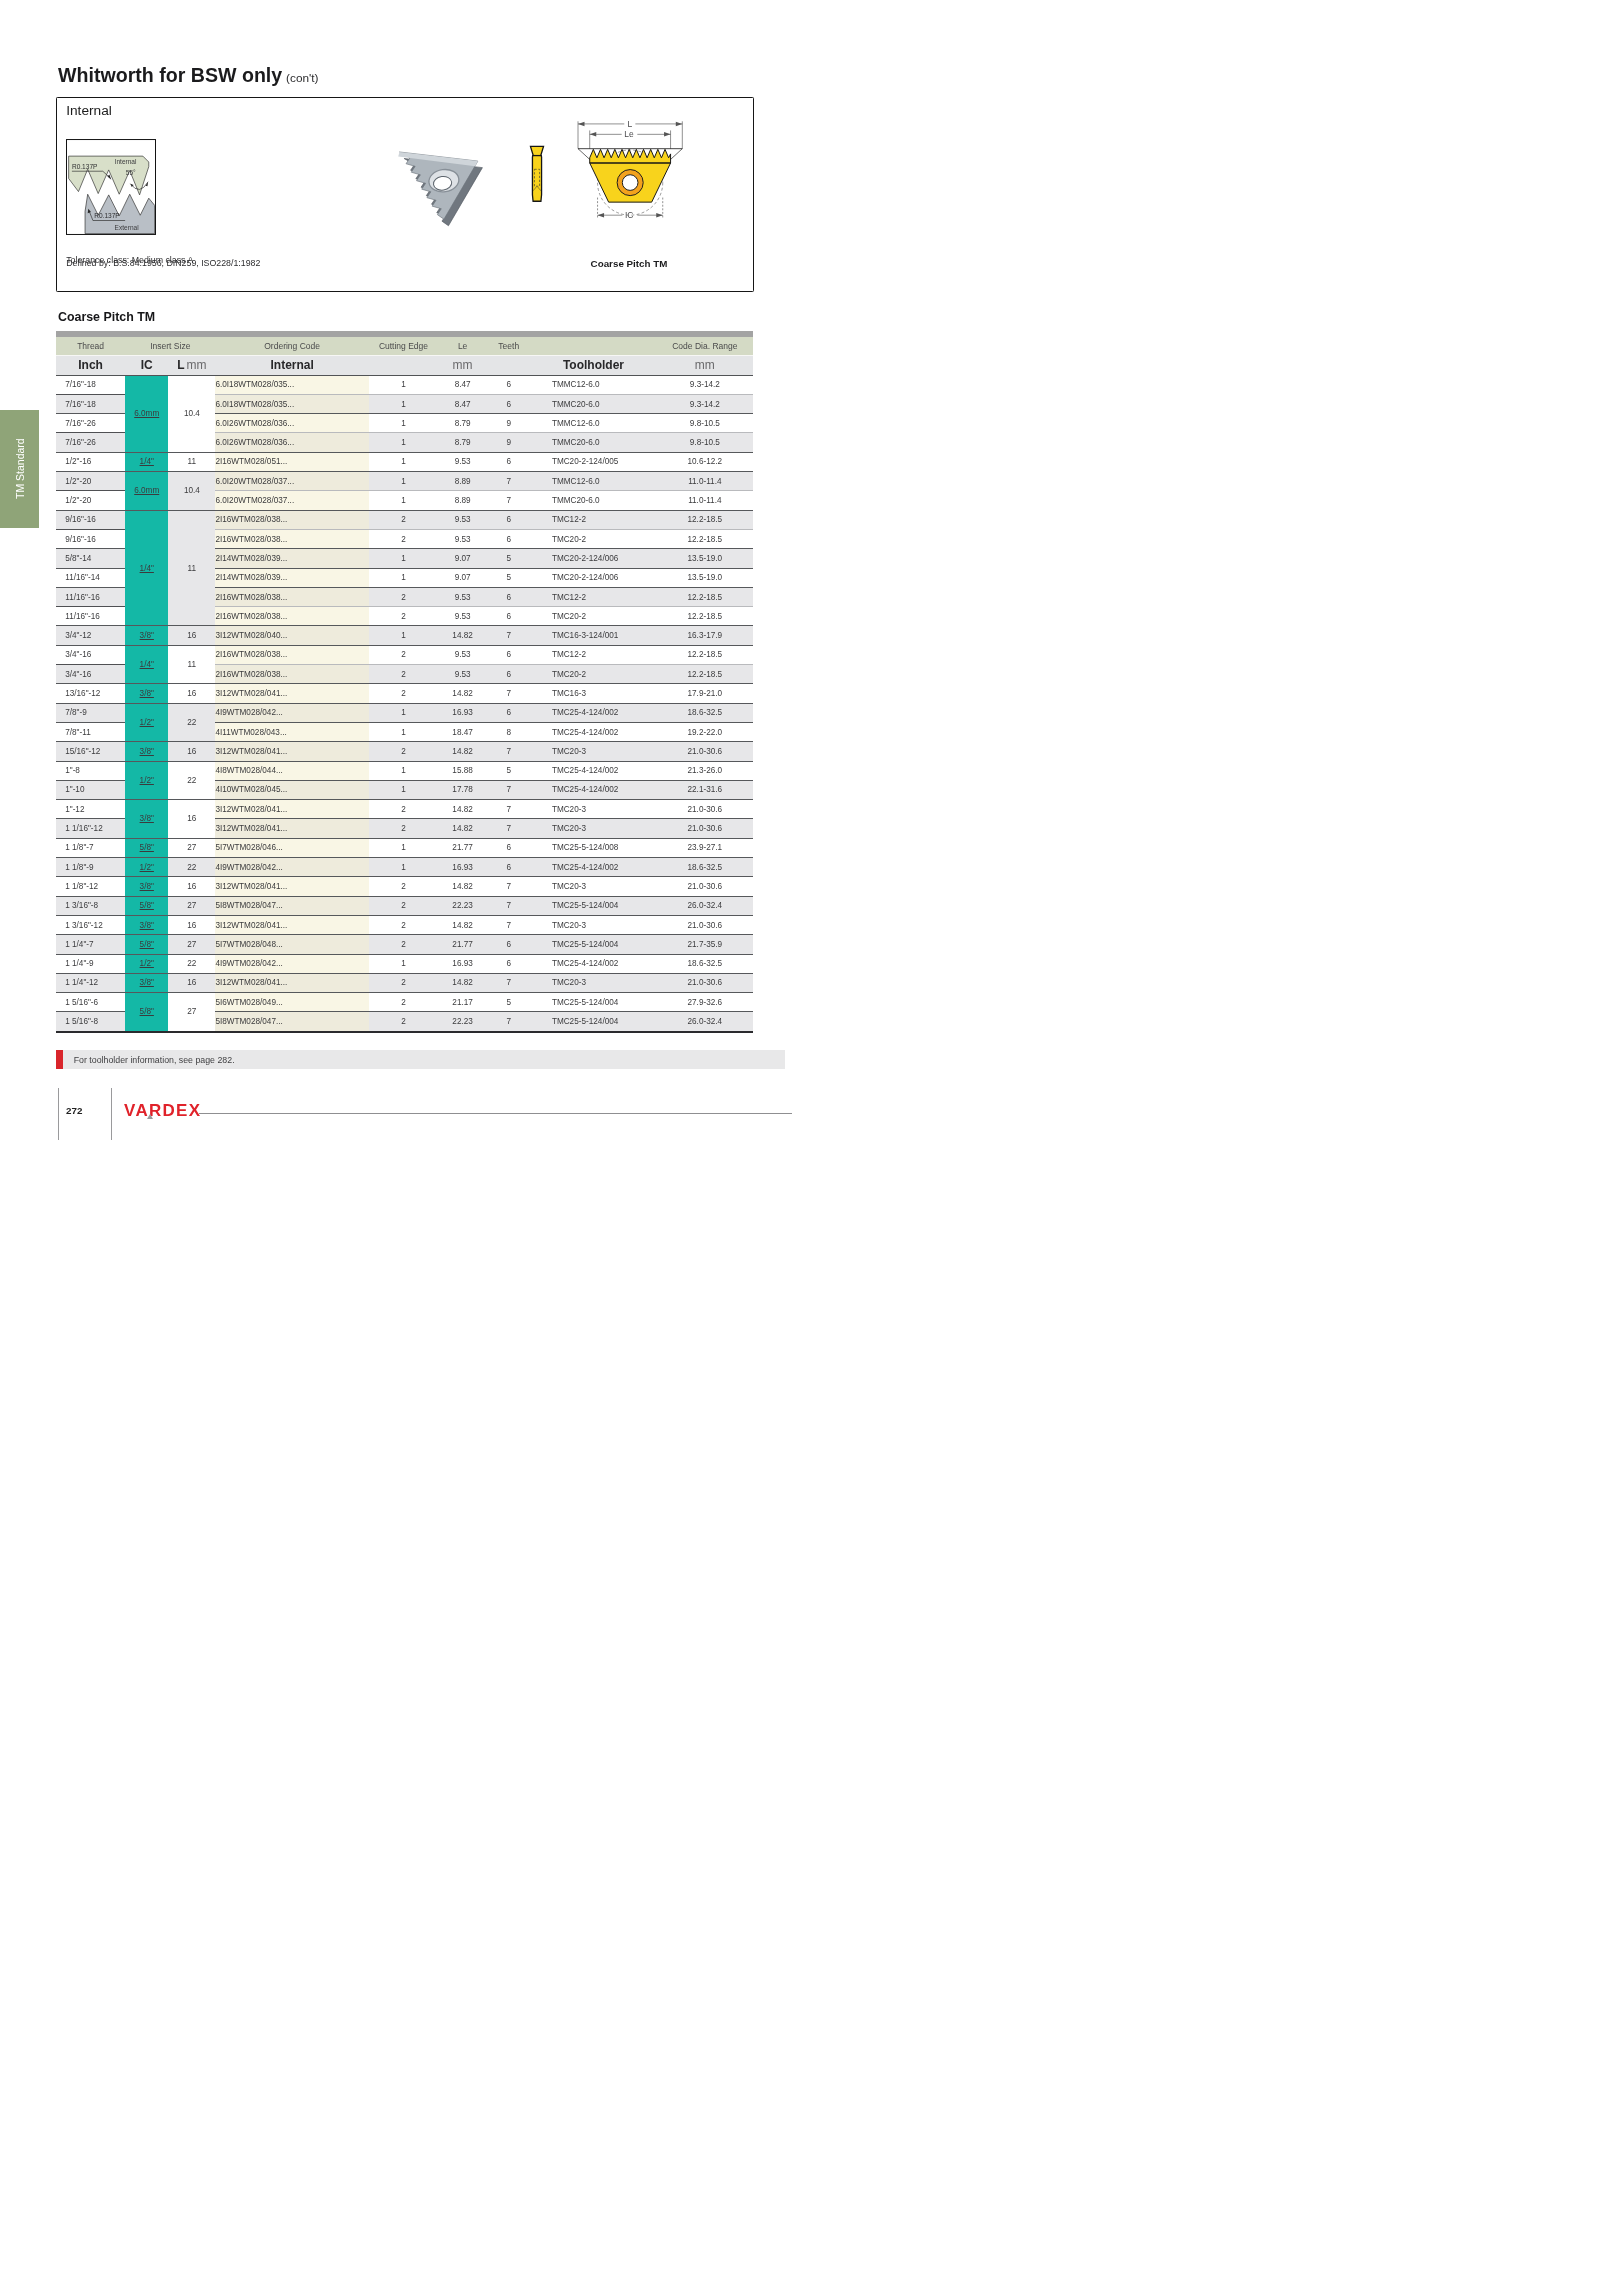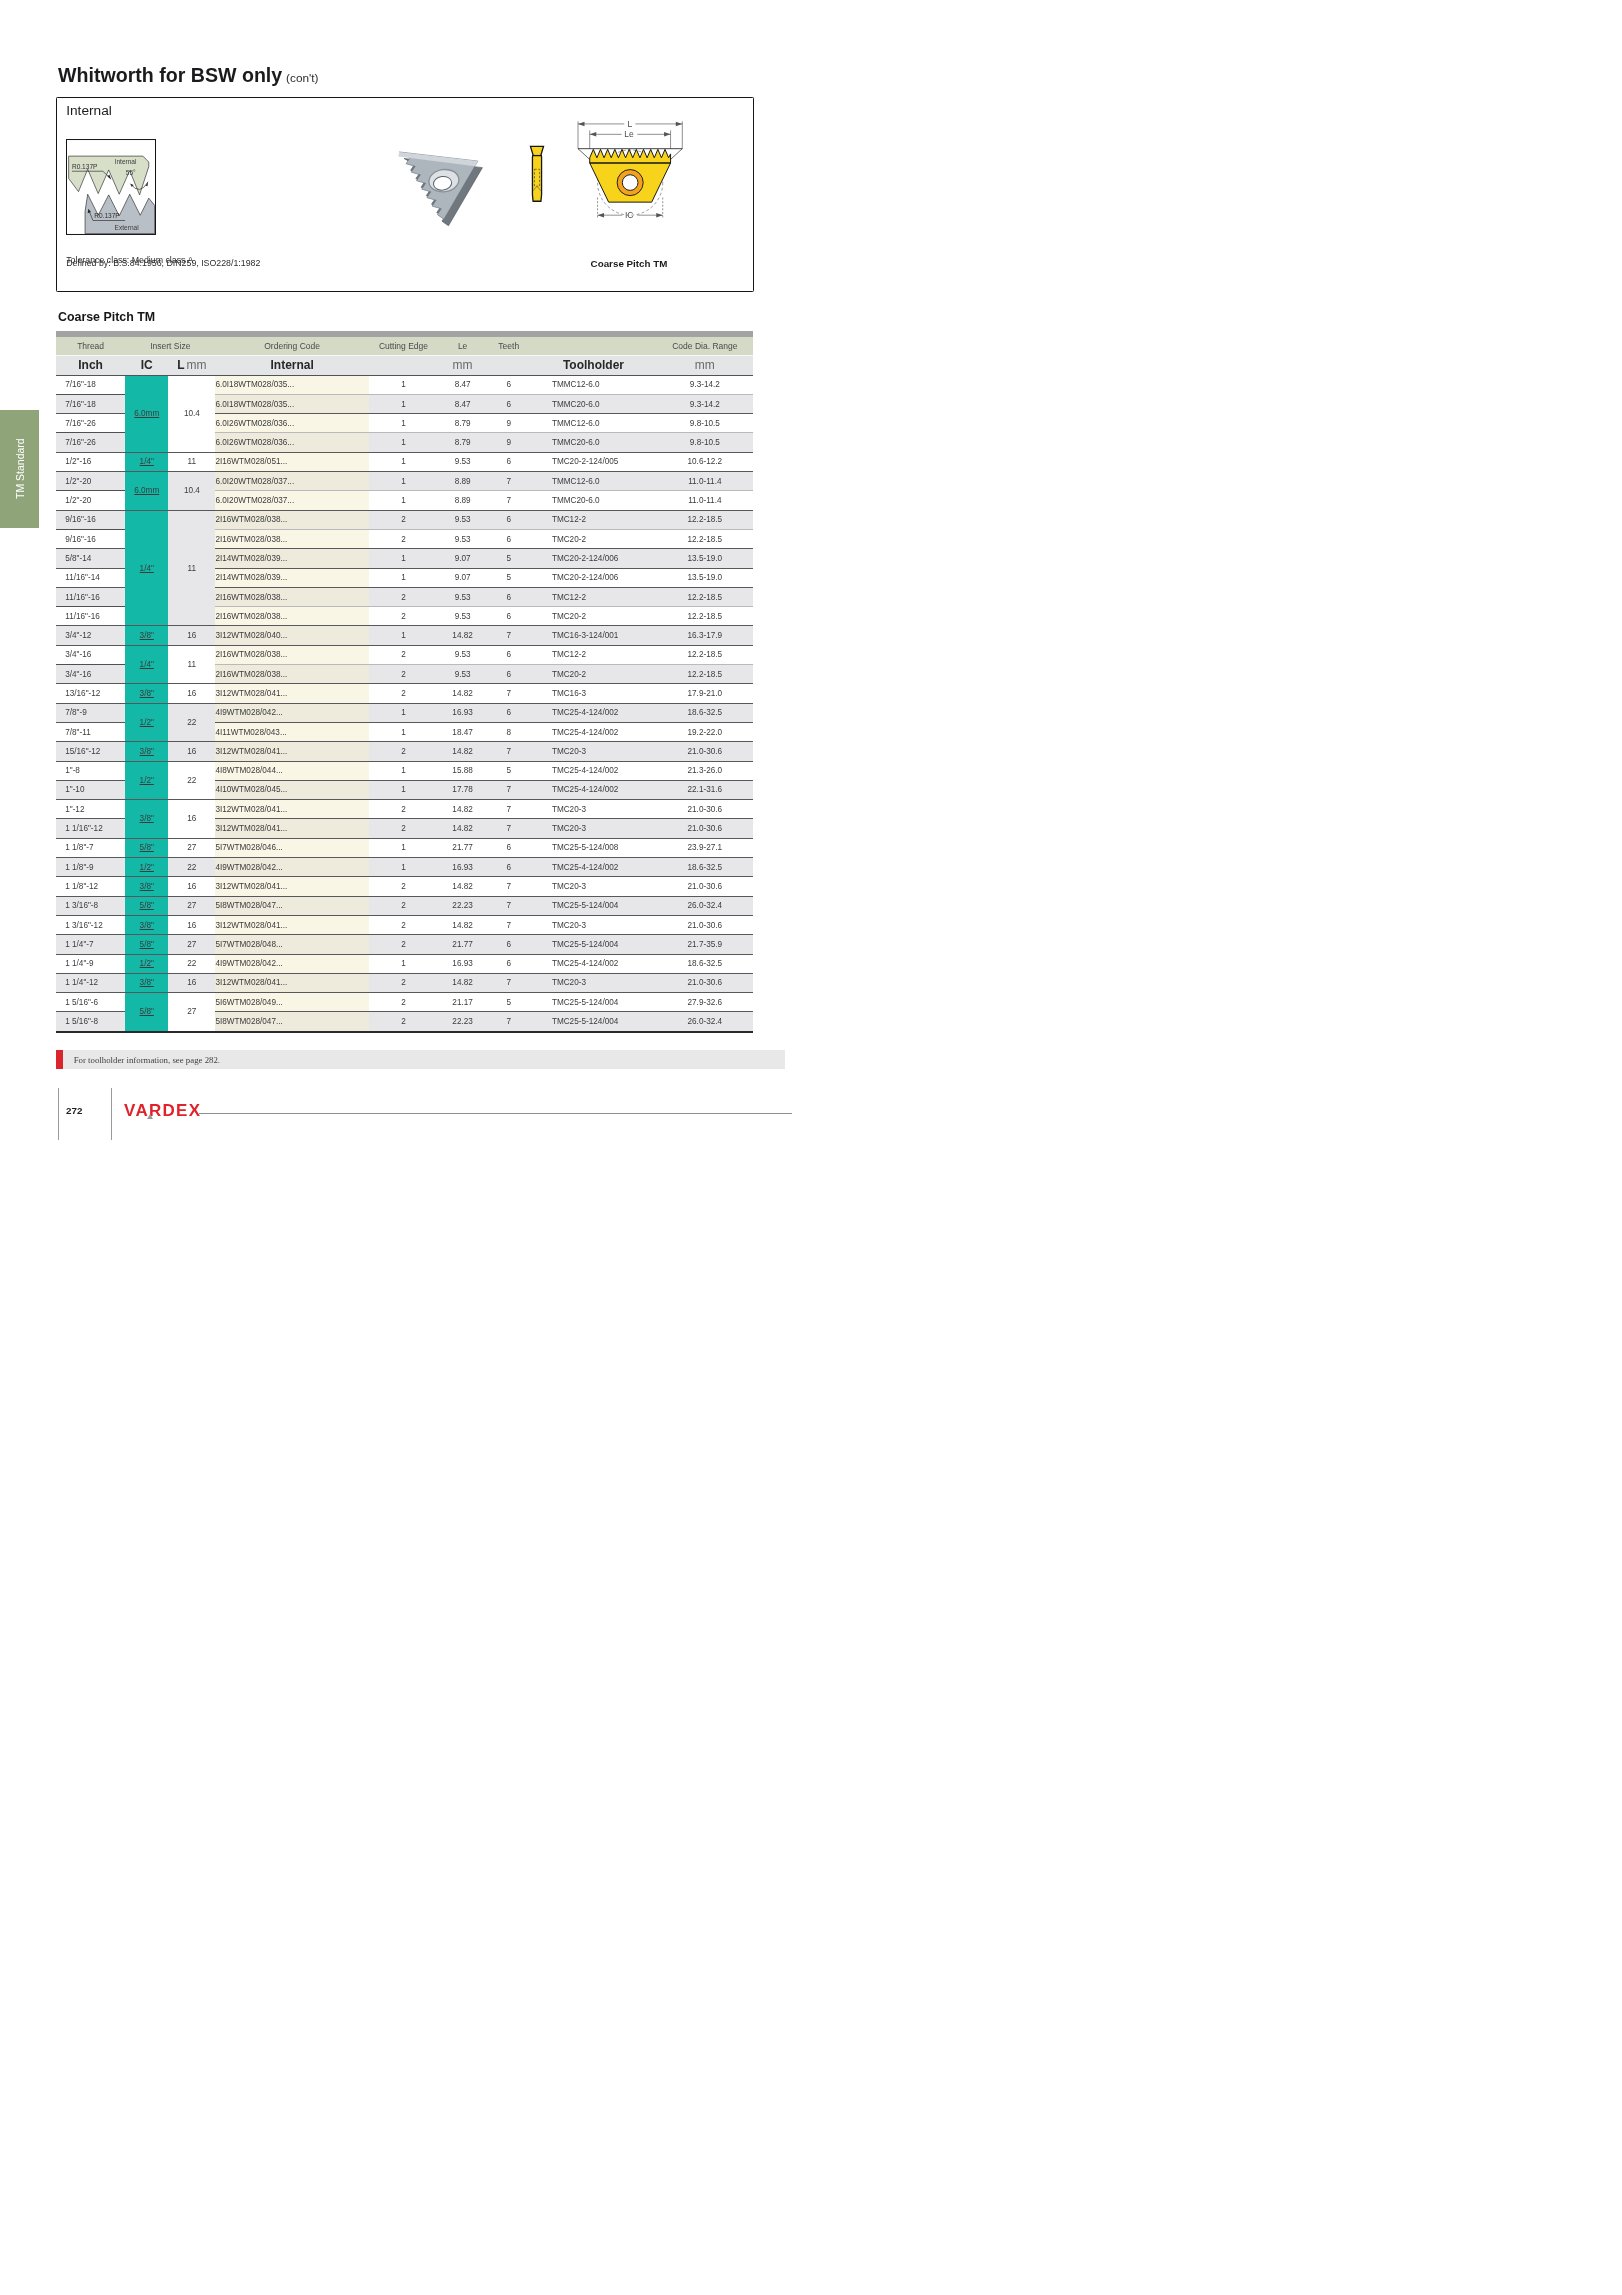--- a/index.html
+++ b/index.html
@@ -47,21 +47,21 @@
   tr.sep-light td{border-top:0.7px solid #b9babd;}
   tr.sep-light td.col-thread{border-top:1.3px solid #4f5053;}
   tr.sep-dark td{border-top:1.3px solid #56585b;}
 
   
   .side-tab{position:absolute;left:0;top:410px;width:39px;height:118px;background:#8fa478;}
   .side-tab span{position:absolute;left:0;top:0;width:100%;height:100%;display:flex;align-items:center;justify-content:center;
                  writing-mode:vertical-rl;transform:rotate(180deg);color:#fff;font-size:10.5px;}
 
   
-  .info-bar{position:absolute;left:56px;top:1050px;width:729px;height:19px;background:#e8e8e9;font-family:Liberation Serif, serif;}
+  .info-bar{position:absolute;left:56px;top:1050px;width:729px;height:19px;background:#e8e8e9;}
   .info-accent{position:absolute;left:0;top:0;width:7.2px;height:19px;background:#d9252b;}
   .info-text{position:absolute;left:17.7px;top:0;height:19px;display:flex;align-items:center;font-size:8.8px;color:#3f3f41;}
   .footer-vline1{position:absolute;left:58px;top:1088px;width:0.7px;height:52px;background:#9a9a9c;}
   .footer-vline2{position:absolute;left:111px;top:1088px;width:0.7px;height:52px;background:#9a9a9c;}
   .page-number{position:absolute;left:66px;top:1105px;font-size:9.8px;font-weight:bold;color:#222;}
   .brand-logo{position:absolute;left:124px;top:1101px;font-size:17px;font-weight:bold;color:#e0222a;
               letter-spacing:1.3px;transform:scaleY(0.92);}
   .brand-tri{position:absolute;left:147px;top:1114px;width:0;height:0;
              border-left:3.9px solid transparent;border-right:3.9px solid transparent;border-bottom:5.9px solid #9a9a9c;}
   .footer-hline{position:absolute;left:199px;top:1113px;width:593px;height:1.3px;background:#8f8f91;}

